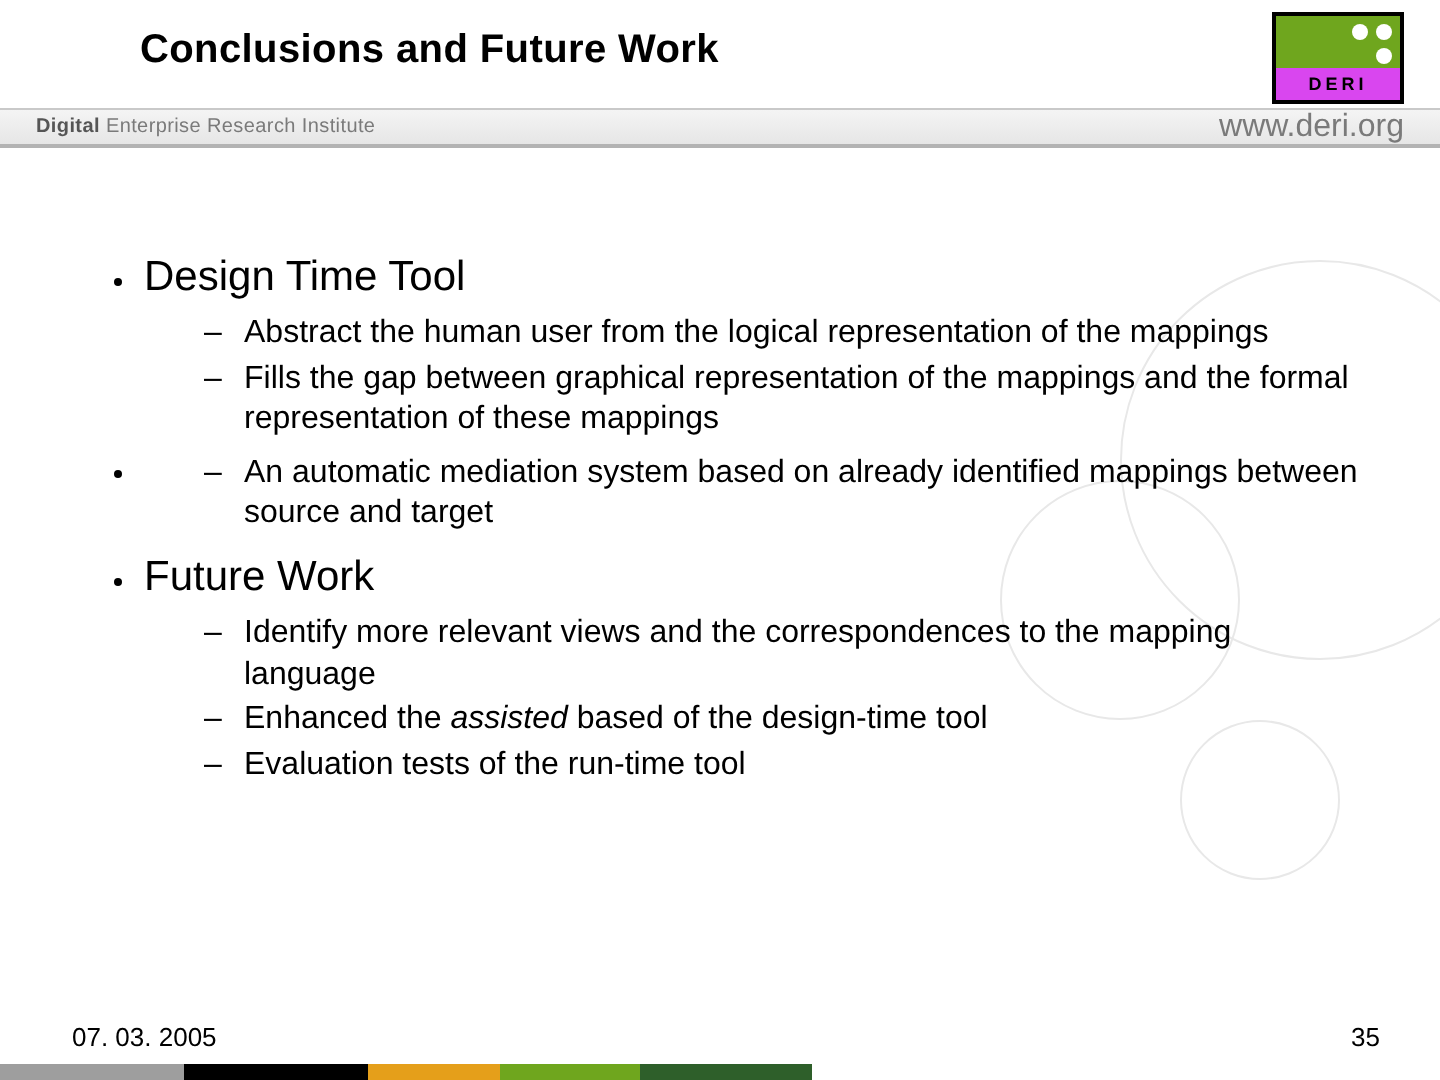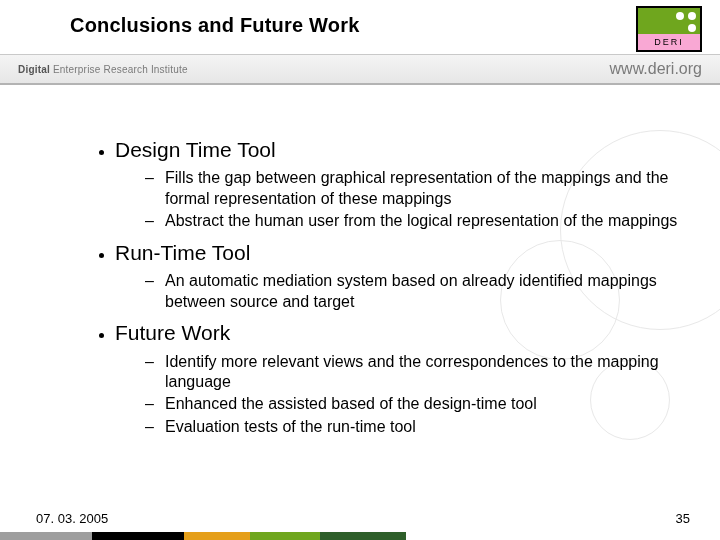--- a/index.html
+++ b/index.html
@@ -8,37 +8,37 @@
 
   
   .header { position: relative; height: 54px; }
   .title { position: absolute; left: 70px; top: 14px; font-size: 20px; font-weight: bold; letter-spacing: .2px; }
   .logo { position: absolute; right: 18px; top: 6px; width: 66px; height: 46px; border: 2px solid #000; display: flex; flex-direction: column; }
   .logo-top { flex: 1; background: #6fa61e; position: relative; }
   .logo-dot { position: absolute; width: 8px; height: 8px; background: #fff; border-radius: 50%; }
   .logo-top .d1 { right: 16px; top: 4px; }
   .logo-top .d2 { right: 4px; top: 4px; }
   .logo-top .d3 { right: 4px; bottom: 2px; }
-  .logo-bot { height: 16px; background: #f9a8d4; display: flex; align-items: center; justify-content: center; font-size: 9px; font-weight: normal; letter-spacing: 2px; }
+  .logo-bot { height: 16px; background: #d946ef; display: flex; align-items: center; justify-content: center; font-size: 9px; font-weight: bold; letter-spacing: 2px; }
 
   
-  .subbar { height: 31px; background: linear-gradient(#f4f4f4,#e6e6e6); border-top: 1px solid #c9c9c9; border-bottom: 2px solid #b3b3b3; display: flex; align-items: center; justify-content: space-between; padding: 0 18px 0 18px; }
+  .subbar { height: 20px; background: linear-gradient(#f4f4f4,#e6e6e6); border-top: 1px solid #c9c9c9; border-bottom: 2px solid #b3b3b3; display: flex; align-items: center; justify-content: space-between; padding: 0 18px 0 18px; }
   .subbar-left { font-size: 10px; color: #7a7a7a; letter-spacing: .2px; }
   .subbar-left .strong { color: #555; font-weight: bold; }
   .subbar-right { font-size: 16px; color: #7a7a7a; }
 
   
-  .content { flex: 1; padding: 50px 36px 0 36px; margin-left: 43px; }
+  .content { flex: 1; padding: 50px 36px 0 36px; }
   ul.bul { list-style: disc; padding-left: 36px; }
   ul.bul > li { margin-bottom: 4px; }
   ul.bul > li > .main { font-size: 21px; line-height: 1.4; }
   ul.sub { list-style: none; padding-left: 30px; margin-top: 4px; margin-bottom: 6px; }
   ul.sub > li { position: relative; padding-left: 20px; font-size: 16px; line-height: 1.28; margin-bottom: 2px; }
   ul.sub > li::before { content: "–"; position: absolute; left: 0; }
-  .italic { }
+  .italic { font-style: italic; }
 
   
   .footer { position: absolute; left: 0; right: 0; bottom: 0; height: 38px; }
   .footer-date { position: absolute; left: 36px; bottom: 14px; font-size: 13px; }
   .footer-page { position: absolute; right: 30px; bottom: 14px; font-size: 13px; }
   .stripe { position: absolute; left: 0; bottom: 0; height: 8px; display: flex; width: 406px; }
   .stripe div { height: 8px; }
   .s-grey  { width: 92px; background: #9e9e9e; }
   .s-black { width: 92px; background: #000; }
   .s-org   { width: 66px; background: #e59f1a; }
@@ -76,26 +76,25 @@
       <span class="strong">Digital</span><span> Enterprise Research Institute</span>
     </div>
     <div class="subbar-right">www.deri.org</div>
   </div>
 
   <div class="content">
     <ul class="bul">
       <li>
         <span class="main">Design Time Tool</span>
         <ul class="sub">
+          <li>Abstract the human user from the logical representation of the mappings</li>
           <li>Fills the gap between graphical representation of the mappings and the formal representation of these mappings</li>
-          <li>Abstract the human user from the logical representation of the mappings</li>
         </ul>
       </li>
       <li>
-        <span class="main">Run-Time Tool</span>
         <ul class="sub">
           <li>An automatic mediation system based on already identified mappings between source and target</li>
         </ul>
       </li>
       <li>
         <span class="main">Future Work</span>
         <ul class="sub">
           <li>Identify more relevant views and the correspondences to the mapping language</li>
           <li><span>Enhanced the </span><span class="italic">assisted</span><span> based of the design-time tool</span></li>
           <li>Evaluation tests of the run-time tool</li>

